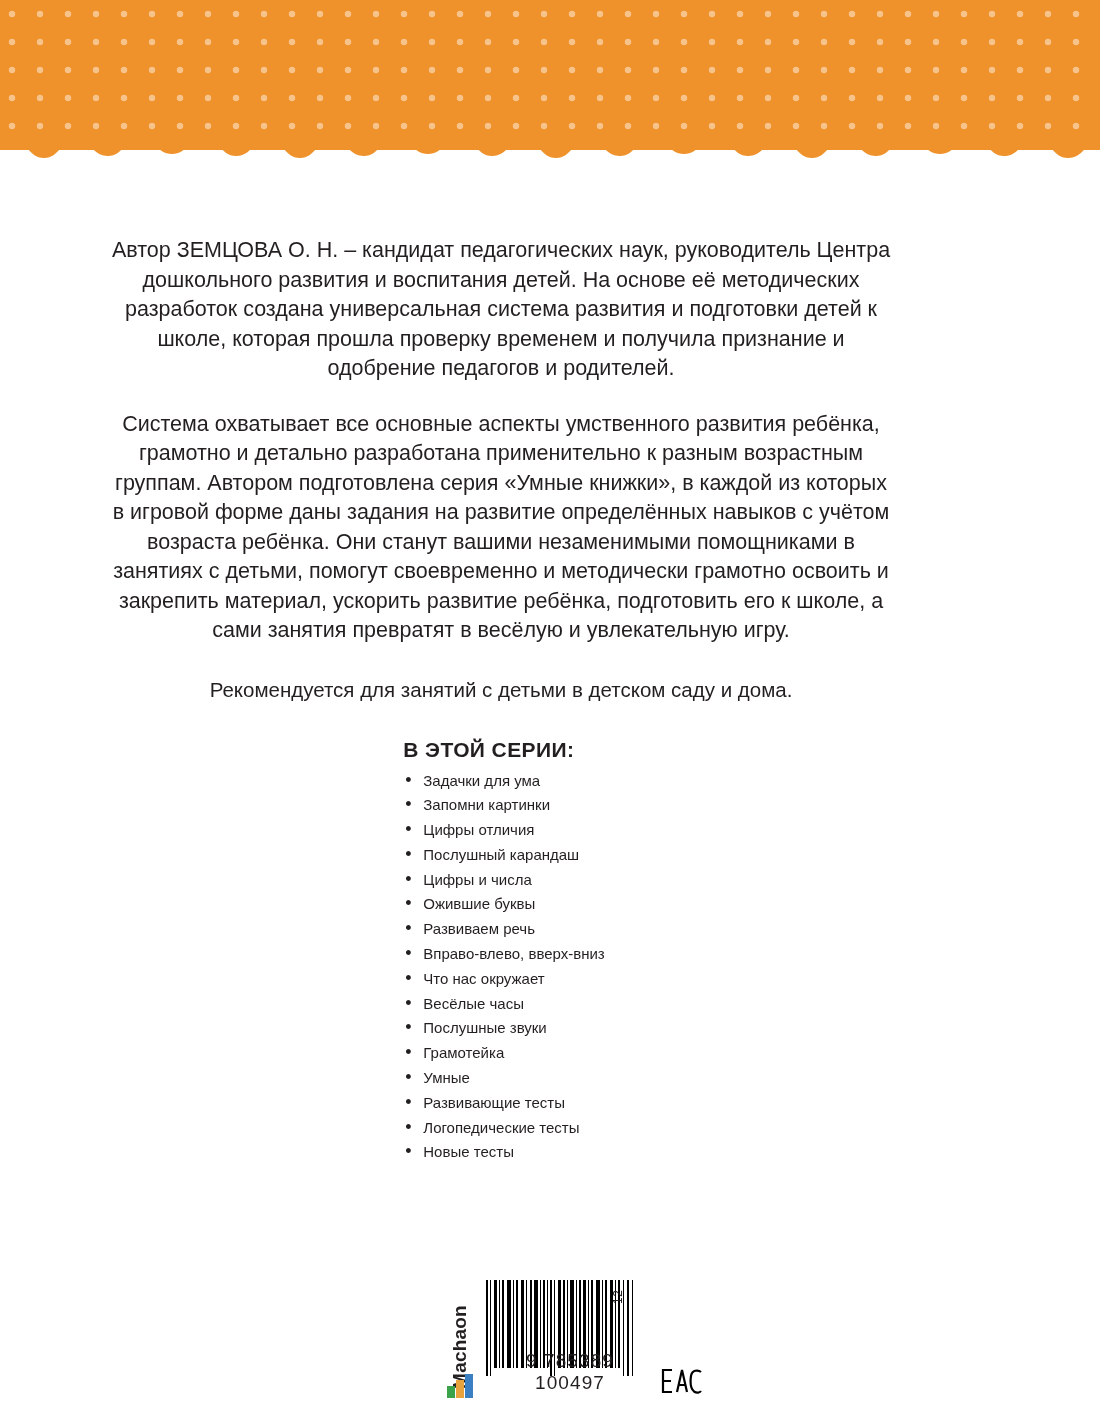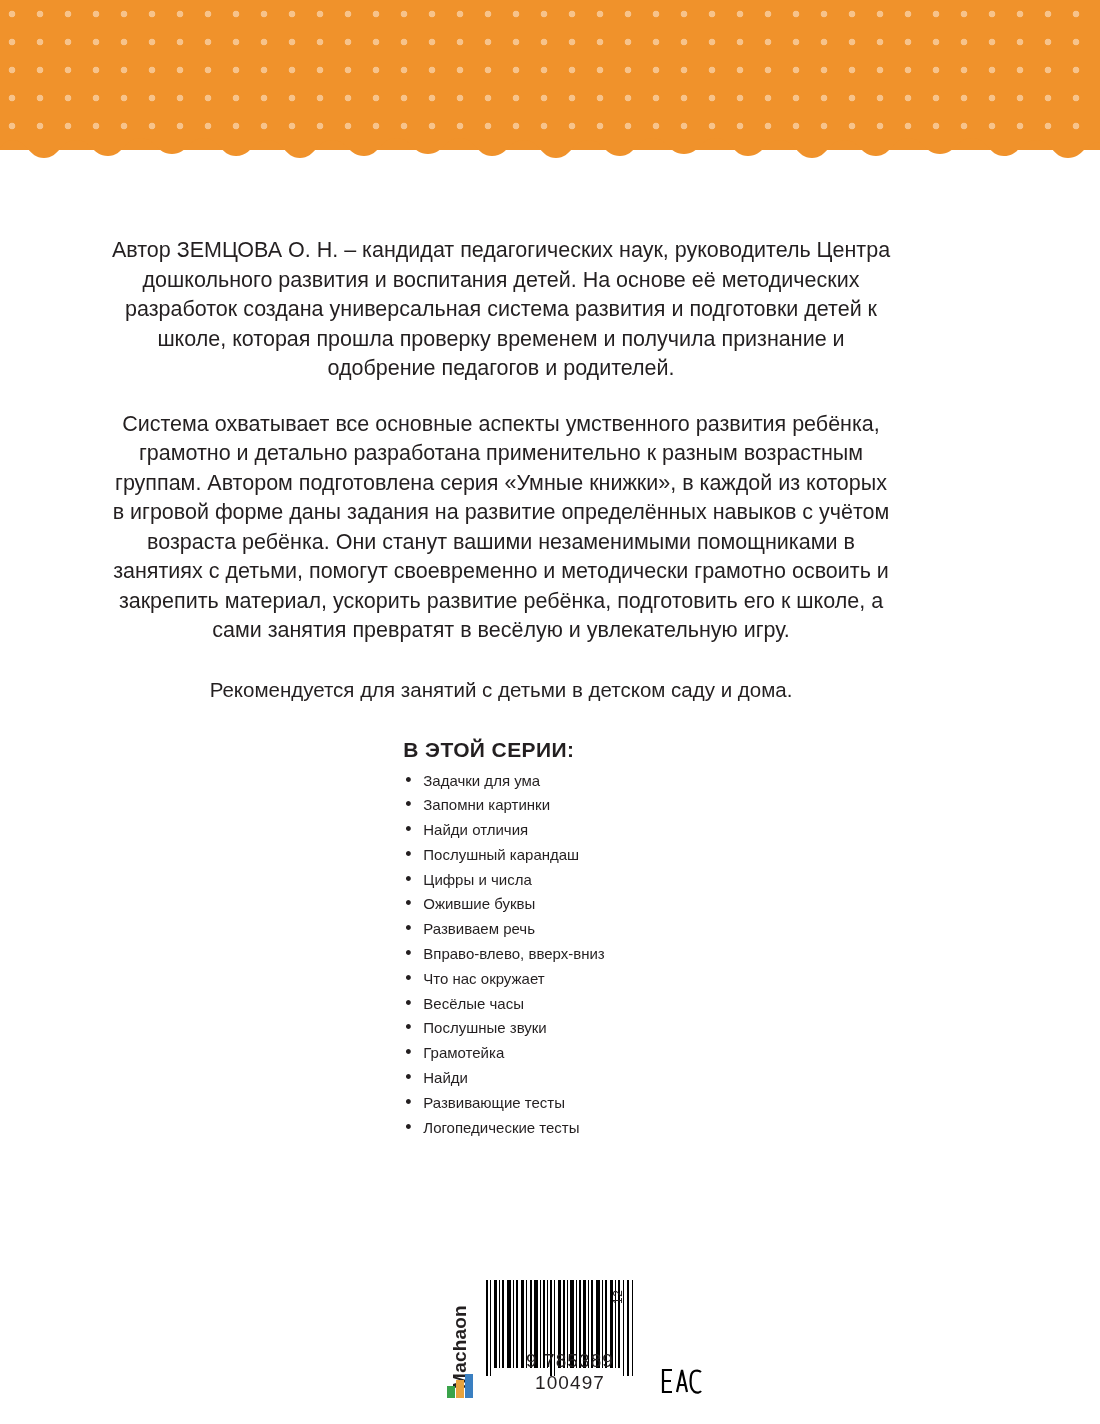--- a/index.html
+++ b/index.html
@@ -242,33 +242,34 @@
   <p class="para">Система охватывает все основные аспекты умственного развития ребёнка, грамотно и детально разработана применительно к разным возрастным группам. Автором подготовлена серия «Умные книжки», в каждой из которых в игровой форме даны задания на развитие определённых навыков с учётом возраста ребёнка. Они станут вашими незаменимыми помощниками в занятиях с детьми, помогут своевременно и методически грамотно освоить и закрепить материал, ускорить развитие ребёнка, подготовить его к школе, а сами занятия превратят в весёлую и увлекательную игру.</p>
 
   <div class="recommend">Рекомендуется для занятий с детьми в детском саду и дома.</div>
 
   <div id="series-block">
     <div id="series-inner">
       <div id="series-title">В ЭТОЙ СЕРИИ:</div>
       <ul id="series-list">
         <li>Задачки для ума</li>
         <li>Запомни картинки</li>
-        <li>Найди отличия</li>
+        <li>Цифры отличия</li>
         <li>Послушный карандаш</li>
         <li>Цифры и числа</li>
         <li>Ожившие буквы</li>
         <li>Развиваем речь</li>
         <li>Вправо-влево, вверх-вниз</li>
         <li>Что нас окружает</li>
         <li>Весёлые часы</li>
         <li>Послушные звуки</li>
         <li>Грамотейка</li>
-        <li>Найди</li>
+        <li>Умные</li>
         <li>Развивающие тесты</li>
         <li>Логопедические тесты</li>
+        <li>Новые тесты</li>
       </ul>
     </div>
   </div>
 </div>
 
 <div id="footer">
 
   <div id="publisher">
     <div id="publisher-name">Machaon</div>
     <svg id="publisher-logo" viewBox="0 0 26 24">

